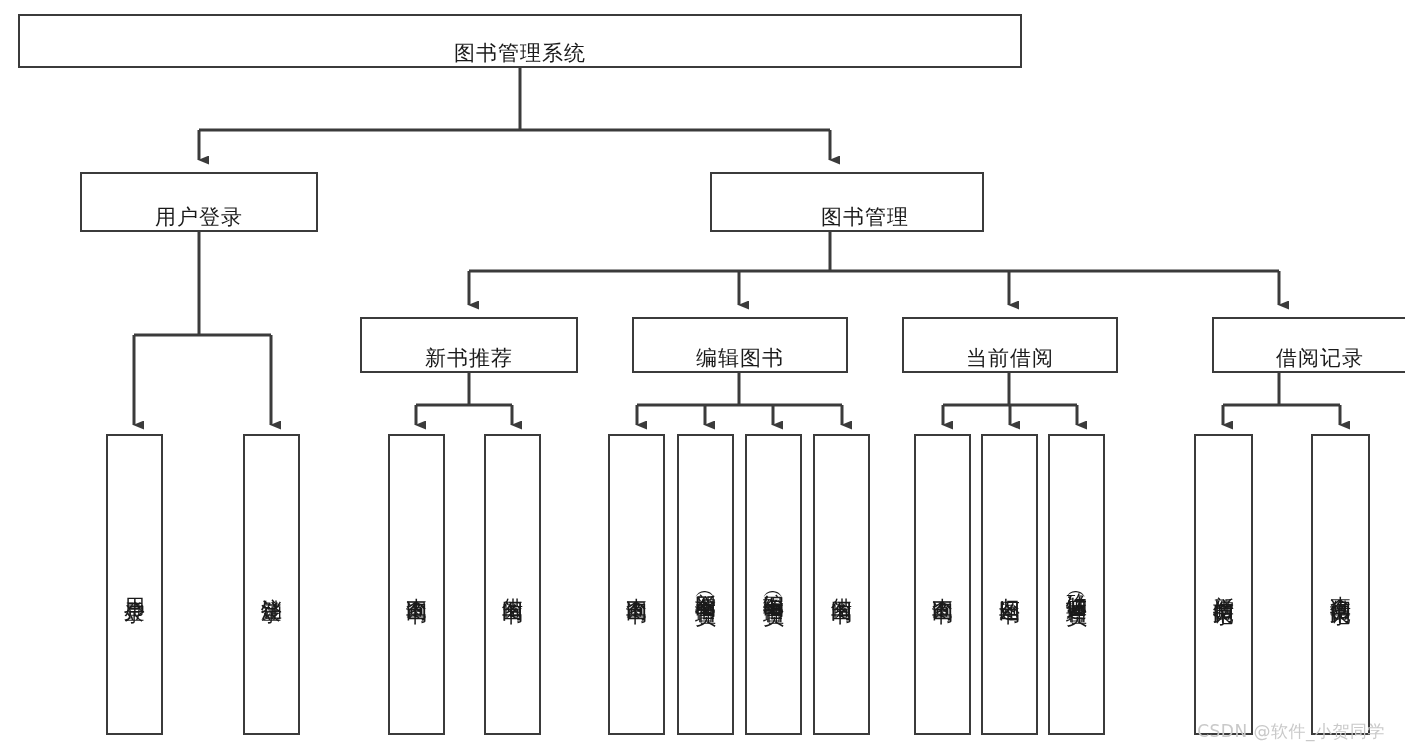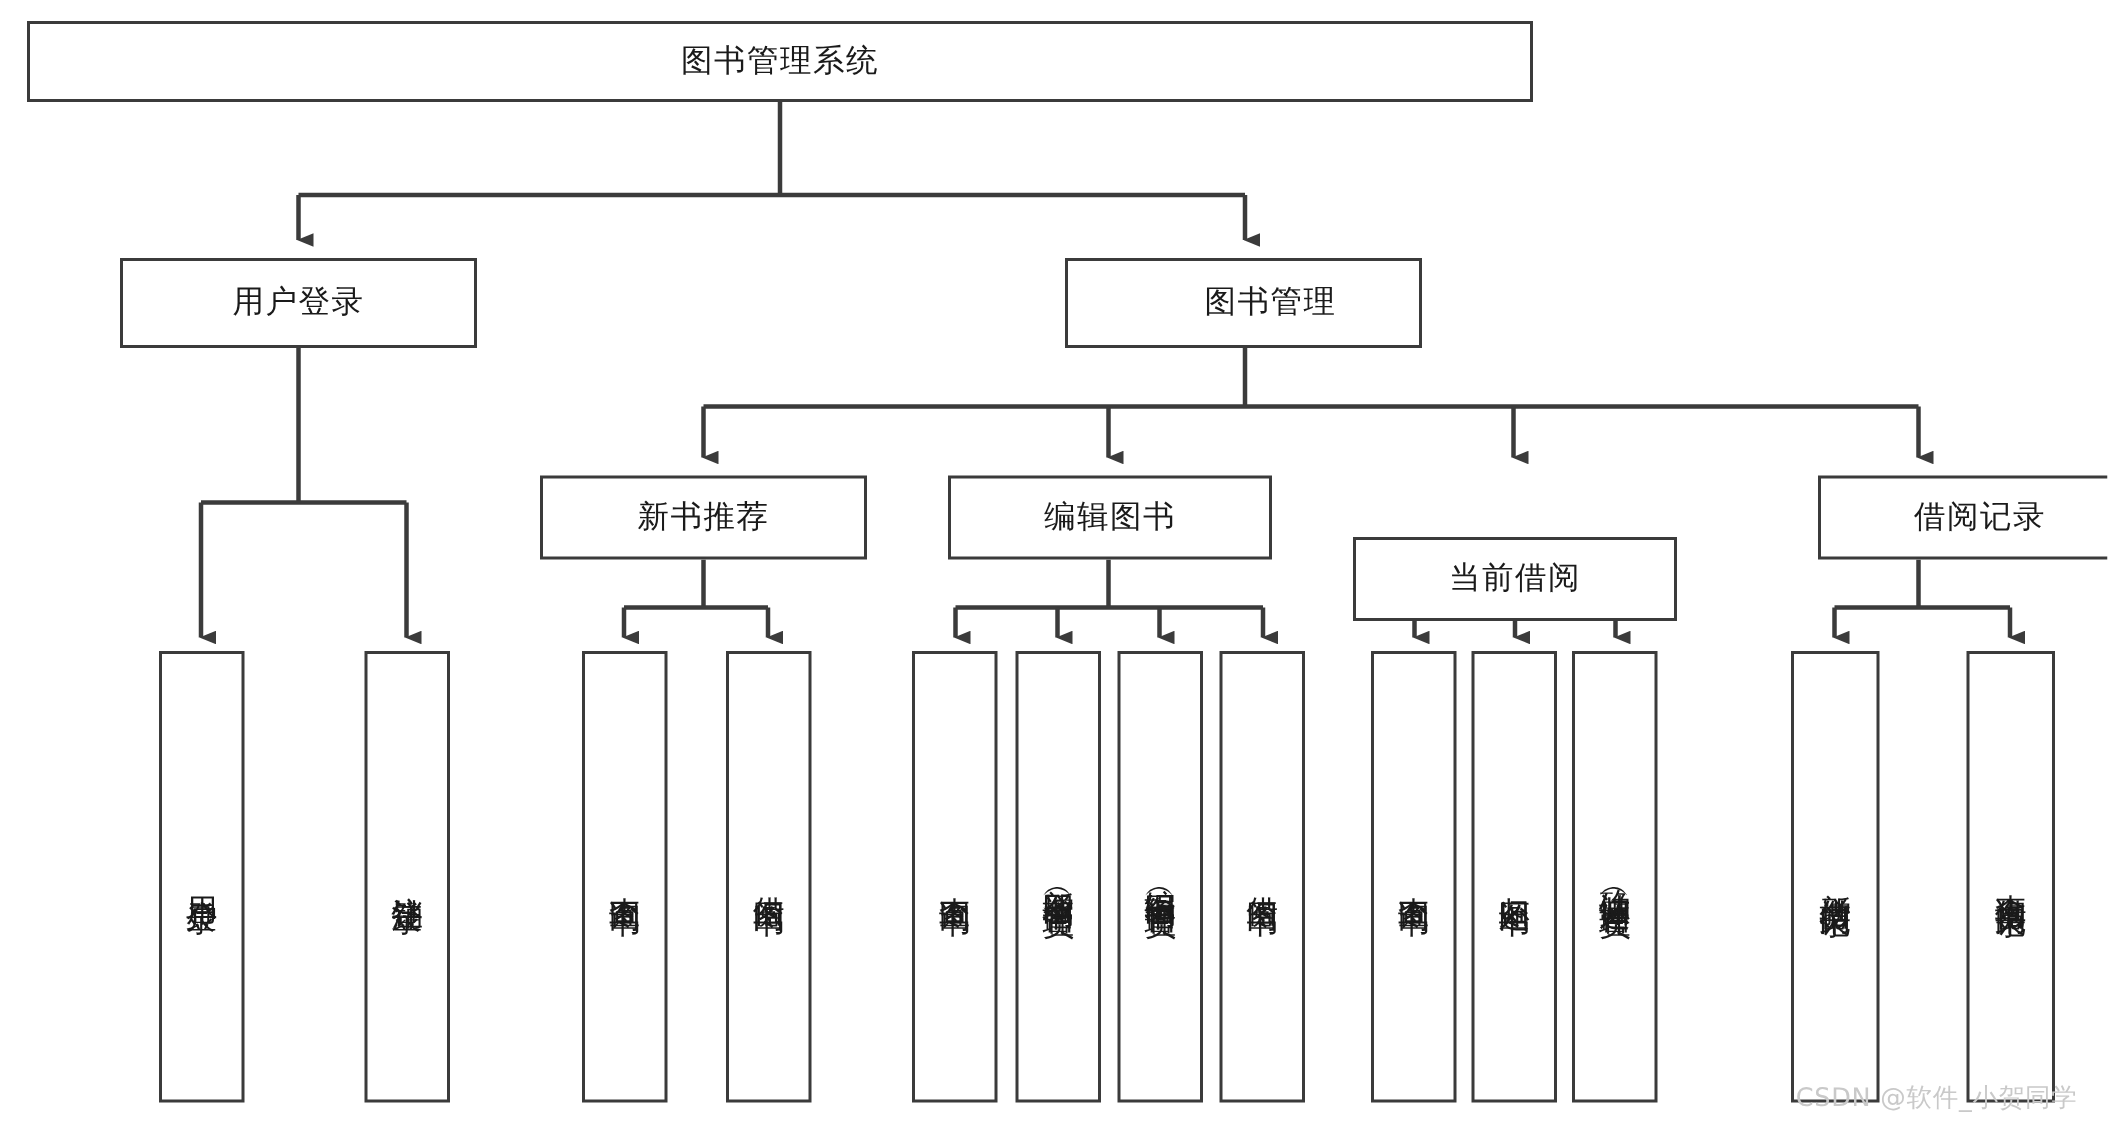--- a/index.html
+++ b/index.html
@@ -22,21 +22,21 @@
     width: 1405px;
     height: 747px;
     pointer-events: none;
   }
   .node {
     position: absolute;
     box-sizing: border-box;
     border: 2px solid #3b3b3b;
     background: #ffffff;
     display: flex;
-    align-items: center;
+    align-items: flex-end;
     justify-content: center;
     color: #1a1a1a;
   }
   .node.horiz {
     font-size: 21px;
     letter-spacing: 1px;
     line-height: 1.2;
   }
   .node.vert {
     writing-mode: vertical-rl;
@@ -120,31 +120,31 @@
     </g>
   </svg>
 
   <div class="node horiz" style="left:18px; top:14px; width:1004px; height:54px;">
     <span>图书管理系统</span>
   </div>
 
   <div class="node horiz" style="left:80px; top:172px; width:238px; height:60px;">
     <span>用户登录</span>
   </div>
-  <div class="node horiz" style="left:710px; top:172px; width:238px; height:60px;padding-left:36px;">
+  <div class="node horiz" style="left:710px; top:172px; width:274px; height:60px;padding-left:36px;">
     <span>图书管理</span>
   </div>
 
   <div class="node horiz" style="left:360px; top:317px; width:218px; height:56px;">
     <span>新书推荐</span>
   </div>
   <div class="node horiz" style="left:632px; top:317px; width:216px; height:56px;">
     <span>编辑图书</span>
   </div>
-  <div class="node horiz" style="left:902px; top:317px; width:216px; height:56px;margin-top:41px;">
+  <div class="node horiz" style="left:902px; top:317px; width:216px; height:56px;">
     <span>当前借阅</span>
   </div>
   <div class="node horiz" style="left:1172px; top:317px; width:216px; height:56px;margin-left:40px;">
     <span>借阅记录</span>
   </div>
 
   <div class="node vert" style="left:106px; top:434px; width:57px; height:301px;">
     <span class="vtext">用户登录</span>
   </div>
   <div class="node vert" style="left:243px; top:434px; width:57px; height:301px;">

